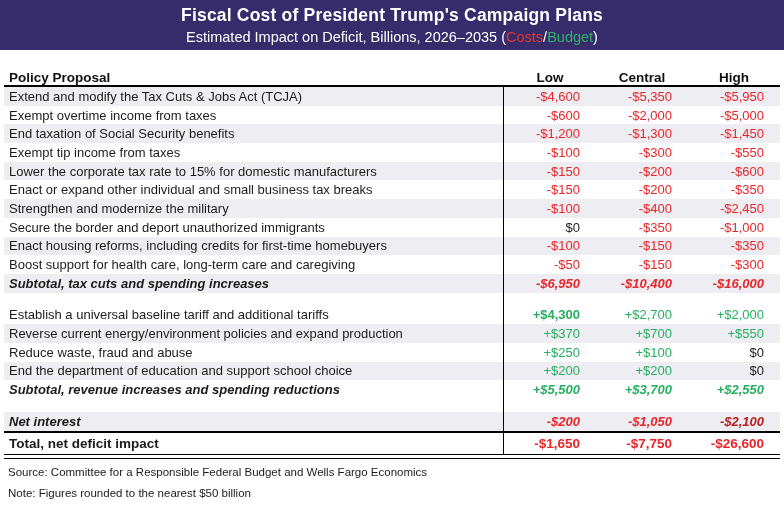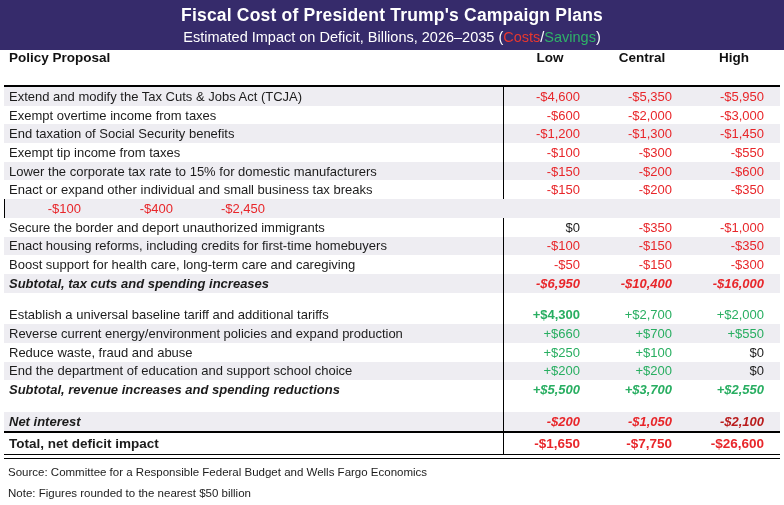--- a/index.html
+++ b/index.html
@@ -19,21 +19,21 @@
     align-items: center; justify-content: center;
     gap: 3px;
   }
   .banner .title { font-size: 17.5px; font-weight: bold; letter-spacing: .2px; }
   .banner .subtitle { font-size: 14.5px; }
   .subtitle .costs { color: #e8372f; }
   .subtitle .savings { color: #2fb168; }
 
   .table { margin: 0 4px; }
   .hrow {
-    display: flex; align-items: flex-start;
+    display: flex; align-items: flex-end;
     height: 37px;
     border-bottom: 2.5px solid #000;
     font-weight: bold; font-size: 13.5px; color: #111;
   }
   .policy { flex: 1; padding-left: 5px; white-space: nowrap; overflow: hidden; }
   .hcol { width: 92px; text-align: center; }
 
   .row {
     display: flex; align-items: stretch;
     height: 18.7px;
@@ -54,21 +54,21 @@
   }
   .footer { margin: 7px 0 0 8px; font-size: 11.5px; color: #1c1c1c; }
   .footer div { margin-bottom: 9px; }
 </style>
 </head>
 <body>
 
 <div class="page">
   <div class="banner">
     <div class="title">Fiscal Cost of President Trump's Campaign Plans</div>
-    <div class="subtitle"><span>Estimated Impact on Deficit, Billions, 2026–2035 (</span><span class="costs">Costs</span><span>/</span><span class="savings">Savings</span><span>)</span></div>
+    <div class="subtitle"><span>Estimated Impact on Deficit, Billions, 2026–2035 (</span><span class="costs">Costs</span><span>/</span><span class="savings">Budget</span><span>)</span></div>
   </div>
 
   <div class="table">
     <div class="hrow">
       <div class="policy">Policy Proposal</div>
       <div class="hcol">Low</div>
       <div class="hcol">Central</div>
       <div class="hcol">High</div>
     </div>
     <div>
@@ -78,21 +78,21 @@
             <div class="val" style="color: rgb(232, 38, 42);">-$4,600</div>
             <div class="val" style="color: rgb(232, 38, 42);">-$5,350</div>
             <div class="val" style="color: rgb(232, 38, 42);">-$5,950</div>
           </div>
         </div>
         <div class="row">
           <div class="policy">Exempt overtime income from taxes</div>
           <div class="vals">
             <div class="val" style="color: rgb(232, 38, 42);">-$600</div>
             <div class="val" style="color: rgb(232, 38, 42);">-$2,000</div>
-            <div class="val" style="color: rgb(232, 38, 42);">-$3,000</div>
+            <div class="val" style="color: rgb(232, 38, 42);">-$5,000</div>
           </div>
         </div>
         <div class="row  shaded">
           <div class="policy">End taxation of Social Security benefits</div>
           <div class="vals">
             <div class="val" style="color: rgb(232, 38, 42);">-$1,200</div>
             <div class="val" style="color: rgb(232, 38, 42);">-$1,300</div>
             <div class="val" style="color: rgb(232, 38, 42);">-$1,450</div>
           </div>
         </div>
@@ -114,20 +114,21 @@
         </div>
         <div class="row">
           <div class="policy">Enact or expand other individual and small business tax breaks</div>
           <div class="vals">
             <div class="val" style="color: rgb(232, 38, 42);">-$150</div>
             <div class="val" style="color: rgb(232, 38, 42);">-$200</div>
             <div class="val" style="color: rgb(232, 38, 42);">-$350</div>
           </div>
         </div>
         <div class="row  shaded">
+          <div class="policy">Strengthen and modernize the military</div>
           <div class="vals">
             <div class="val" style="color: rgb(232, 38, 42);">-$100</div>
             <div class="val" style="color: rgb(232, 38, 42);">-$400</div>
             <div class="val" style="color: rgb(232, 38, 42);">-$2,450</div>
           </div>
         </div>
         <div class="row">
           <div class="policy">Secure the border and deport unauthorized immigrants</div>
           <div class="vals">
             <div class="val" style="color: rgb(28, 28, 28);">$0</div>
@@ -171,21 +172,21 @@
           <div class="policy">Establish a universal baseline tariff and additional tariffs</div>
           <div class="vals">
             <div class="val" style="color: rgb(40, 174, 97); font-weight: bold;">+$4,300</div>
             <div class="val" style="color: rgb(40, 174, 97);">+$2,700</div>
             <div class="val" style="color: rgb(40, 174, 97);">+$2,000</div>
           </div>
         </div>
         <div class="row  shaded">
           <div class="policy">Reverse current energy/environment policies and expand production</div>
           <div class="vals">
-            <div class="val" style="color: rgb(40, 174, 97);">+$660</div>
+            <div class="val" style="color: rgb(40, 174, 97);">+$370</div>
             <div class="val" style="color: rgb(40, 174, 97);">+$700</div>
             <div class="val" style="color: rgb(40, 174, 97);">+$550</div>
           </div>
         </div>
         <div class="row">
           <div class="policy">Reduce waste, fraud and abuse</div>
           <div class="vals">
             <div class="val" style="color: rgb(40, 174, 97);">+$250</div>
             <div class="val" style="color: rgb(40, 174, 97);">+$100</div>
             <div class="val" style="color: rgb(28, 28, 28);">$0</div>

